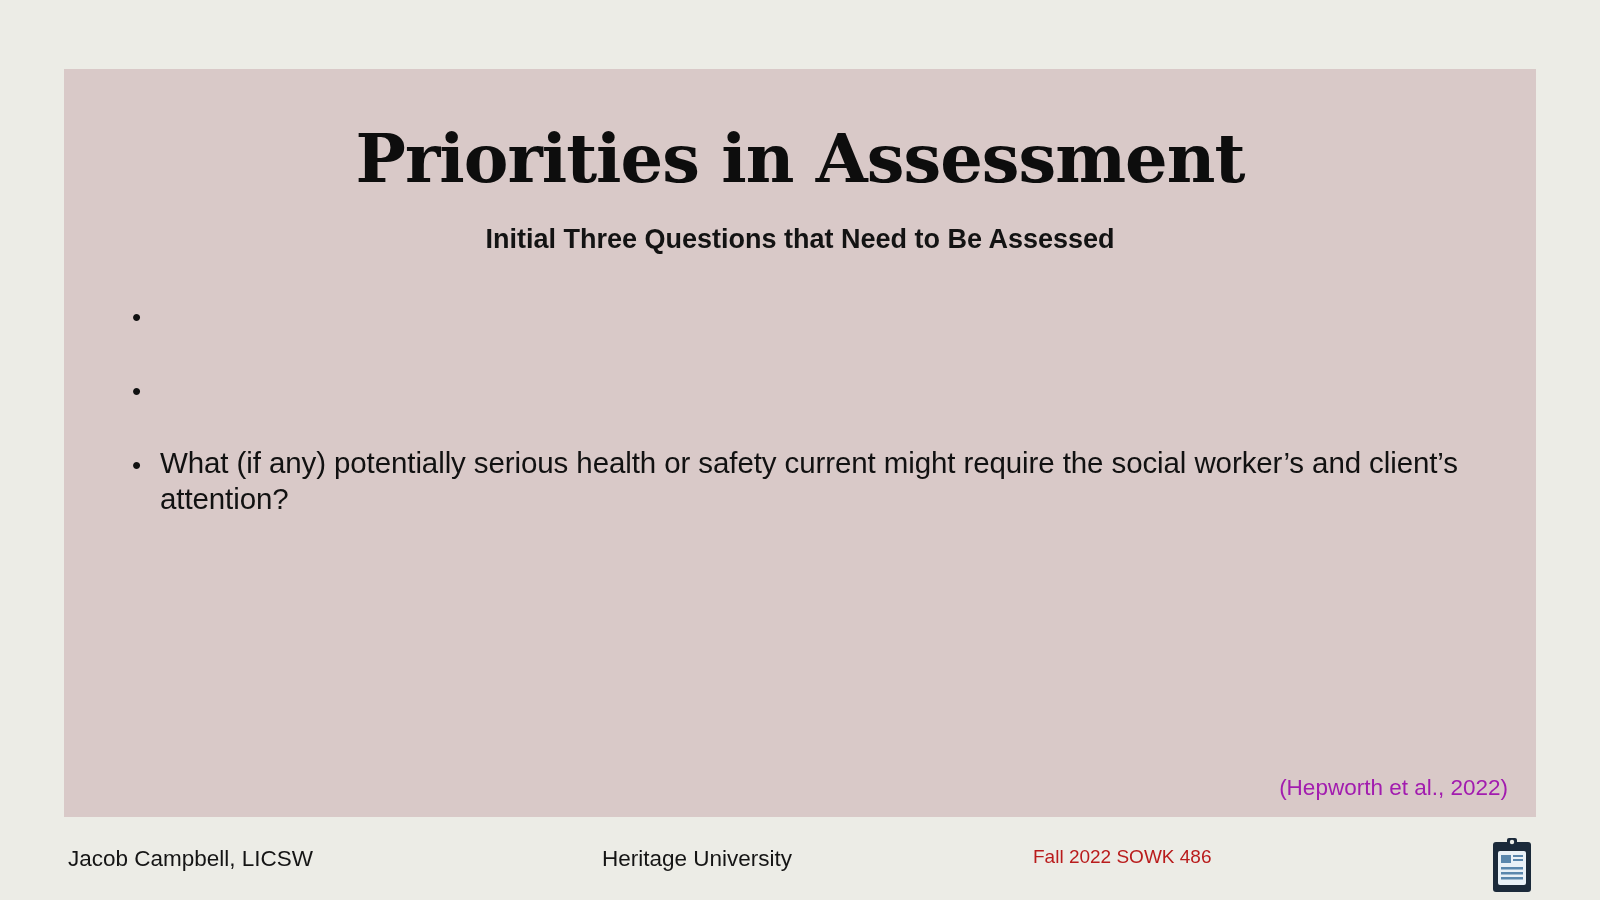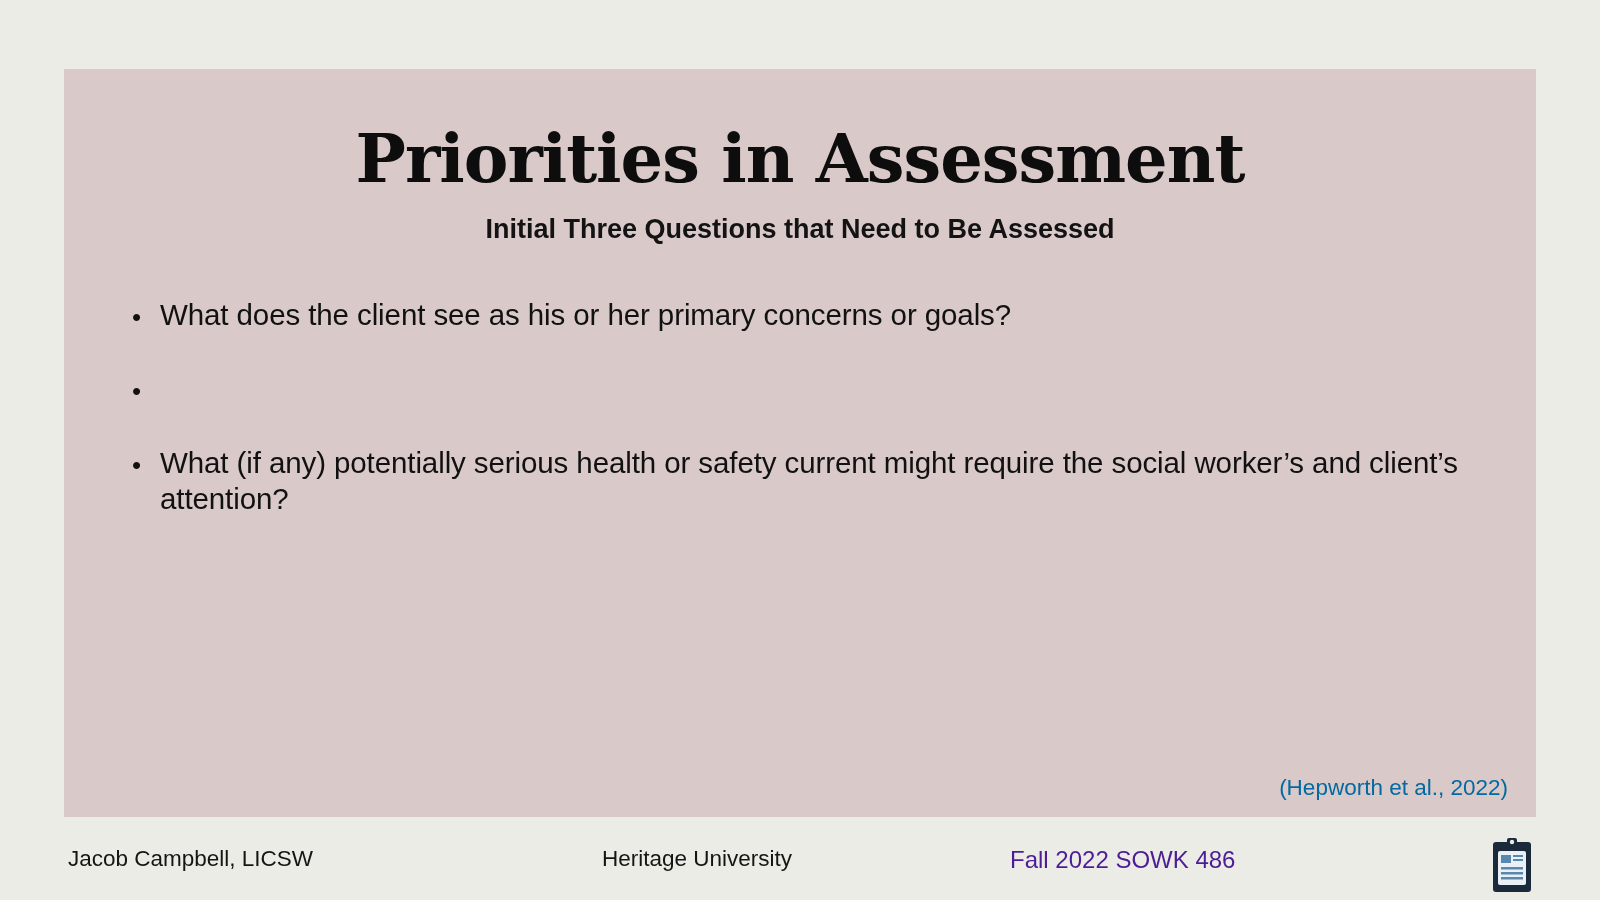--- a/index.html
+++ b/index.html
@@ -39,21 +39,21 @@
     font-weight: 700;
     font-size: 67px;
     line-height: 1.05;
     letter-spacing: -1px;
     color: #0d0d0d;
   }
 
   .slide-subtitle {
     position: absolute;
     left: 0;
-    top: 145px;
+    top: 155px;
     width: 100%;
     text-align: center;
     font-family: "Liberation Sans", sans-serif;
     font-weight: 700;
     font-size: 27px;
     color: #131313;
   }
 
   .bullet-list {
     position: absolute;
@@ -83,21 +83,21 @@
     line-height: 1.22;
     color: #111;
     letter-spacing: -0.1px;
   }
 
   .citation {
     position: absolute;
     right: 28px;
     bottom: 16px;
     font-size: 22.5px;
-    color: #0369a1;
+    color: #a21caf;
     margin-top: 20px;
   }
 
   .footer {
     position: absolute;
     left: 0;
     top: 838px;
     width: 1600px;
     height: 62px;
   }
@@ -115,24 +115,24 @@
     position: absolute;
     left: 566px;
     top: 8px;
     font-size: 22.5px;
     color: #151515;
     margin-left: 36px;
   }
 
   .footer-course {
     position: absolute;
-    left: 1010px;
+    left: 1033px;
     top: 8px;
-    font-size: 24px;
-    color: #4c1d95;
+    font-size: 19px;
+    color: #b91c1c;
   }
 
   .footer-icon {
     position: absolute;
     left: 1489px;
     top: 0px;
     width: 46px;
     height: 56px;
   }
 </style>
@@ -144,21 +144,20 @@
   <div class="slide-card">
 
     <div class="slide-title">Priorities in Assessment</div>
 
     <div class="slide-subtitle">Initial Three Questions that Need to Be Assessed</div>
 
     <div class="bullet-list">
 
       <div class="bullet-item">
         <span class="bullet-marker">•</span>
-        <span class="bullet-text">What does the client see as his or her primary concerns or goals?</span>
       </div>
 
       <div class="bullet-item">
         <span class="bullet-marker">•</span>
       </div>
 
       <div class="bullet-item">
         <span class="bullet-marker">•</span>
         <span class="bullet-text">What (if any) potentially serious health or safety current might require the social worker’s and client’s attention?</span>
       </div>

